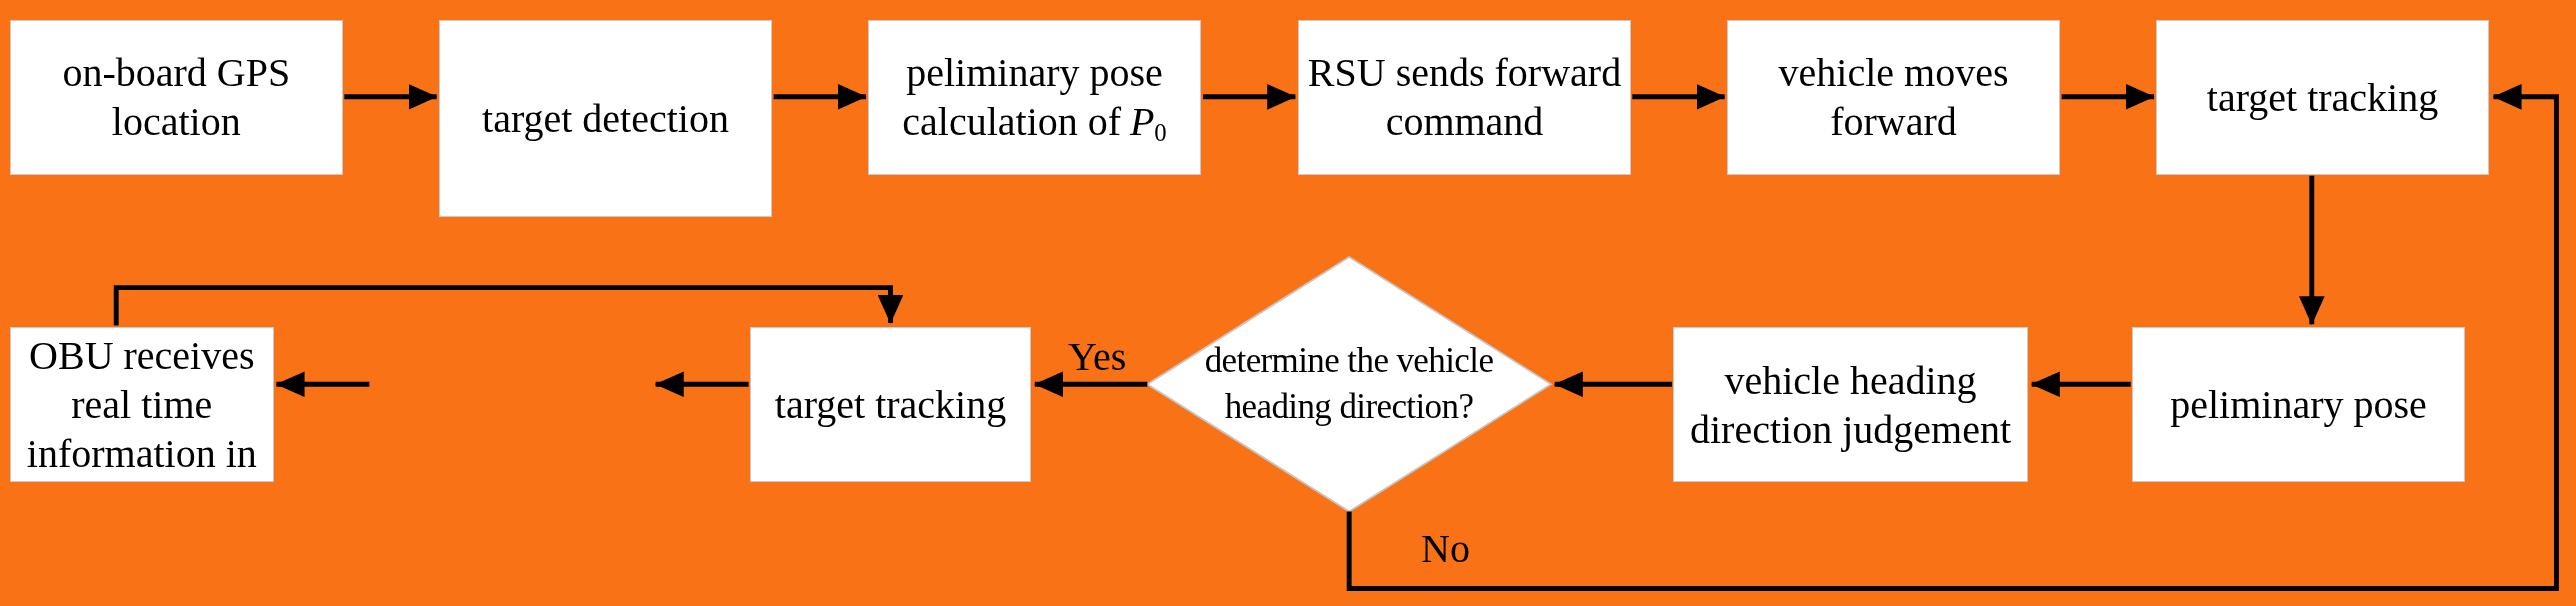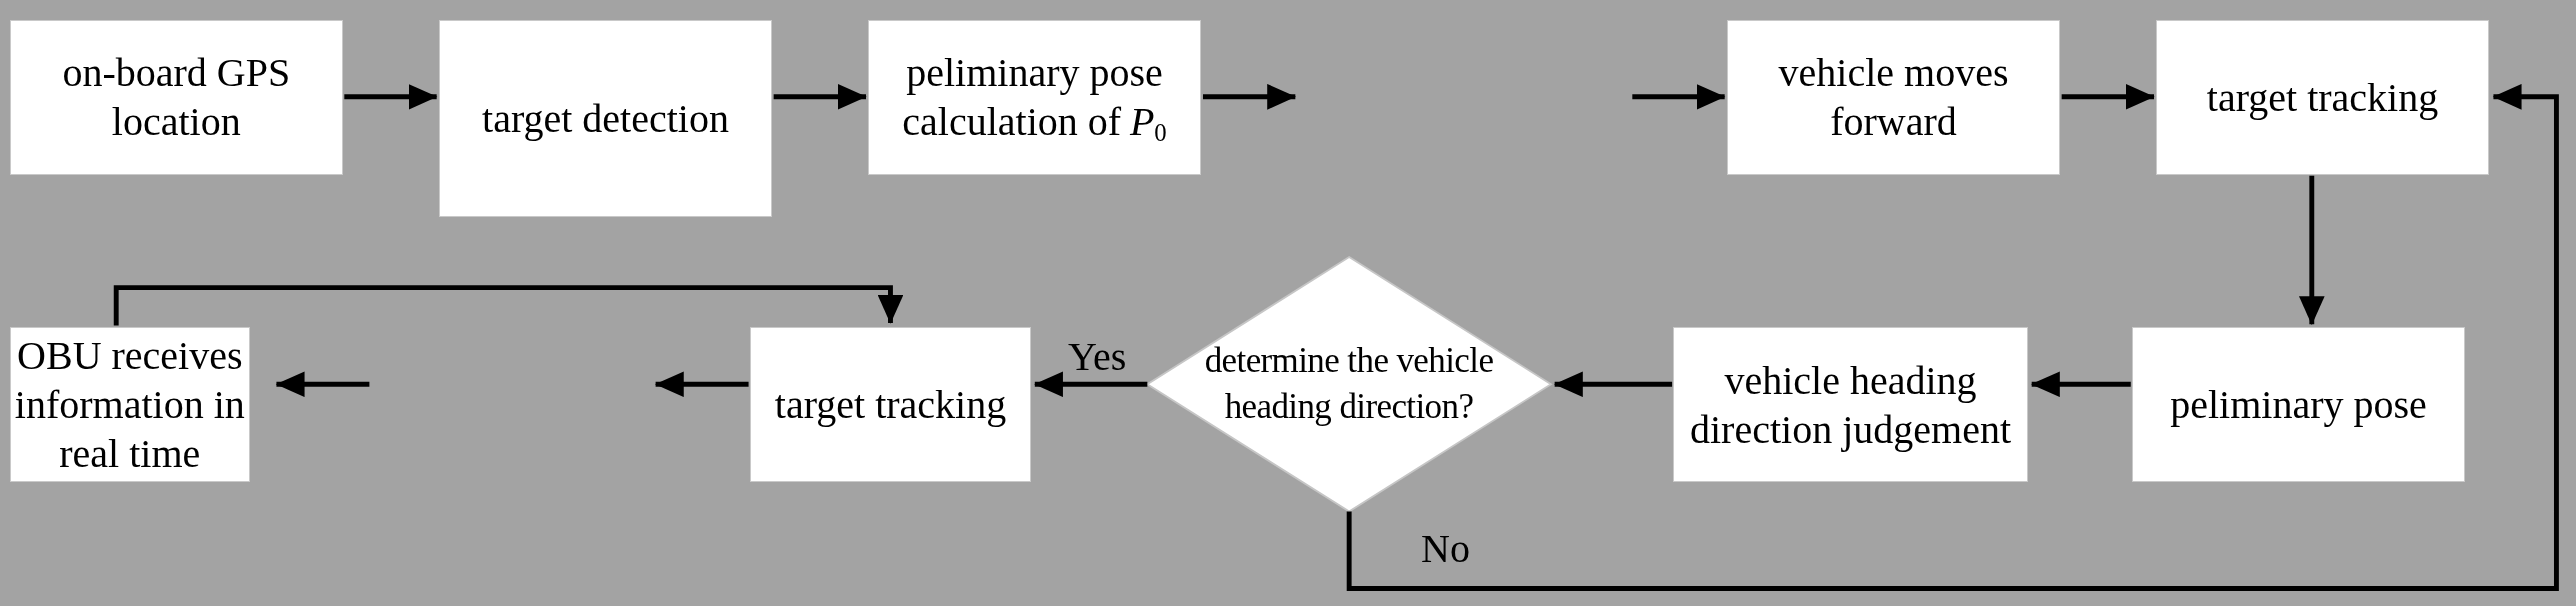--- a/index.html
+++ b/index.html
@@ -6,21 +6,21 @@
     margin: 0;
     padding: 0;
     width: 2576px;
     height: 607px;
     background: #ffffff;
   }
   .stage {
     position: relative;
     width: 2576px;
     height: 607px;
-    background: #a3a3a3;
+    background: #f97316;
     overflow: hidden;
     font-family: "Liberation Serif", "DejaVu Serif", serif;
     color: #000000;
   }
   .wires {
     position: absolute;
     left: 0; top: 0;
     width: 2576px; height: 607px;
   }
   .box {
@@ -104,34 +104,38 @@
 
   <div class="box" style="left:439px; top:19.6px; width:333px; height:197px">
     <div class="ln">target detection</div>
   </div>
 
   <div class="box" style="left:868px; top:19.6px; width:333px; height:155px">
     <div class="ln">peliminary pose</div>
     <div class="ln"><span>calculation of</span><i class="var">P</i><sub class="varsub">0</sub></div>
   </div>
 
+  <div class="box" style="left:1298px; top:19.6px; width:333px; height:155px">
+    <div class="ln">RSU sends forward</div>
+    <div class="ln">command</div>
+  </div>
 
   <div class="box" style="left:1727px; top:19.6px; width:333px; height:155px">
     <div class="ln">vehicle moves</div>
     <div class="ln">forward</div>
   </div>
 
   <div class="box" style="left:2156px; top:19.6px; width:333px; height:155px">
     <div class="ln">target tracking</div>
   </div>
 
-  <div class="box" style="left:9.8px; top:327px; width:240px; height:155px">
+  <div class="box" style="left:9.8px; top:327px; width:264px; height:155px">
     <div class="ln">OBU receives</div>
+    <div class="ln">real time</div>
     <div class="ln">information in</div>
-    <div class="ln">real time</div>
   </div>
 
 
   <div class="box" style="left:750px; top:327px; width:281px; height:155px">
     <div class="ln">target tracking</div>
   </div>
 
   <div class="diamond-text" style="left:1147px; top:335px; width:404px; height:98px">
     <div class="ln">determine the vehicle</div>
     <div class="ln">heading direction?</div>

